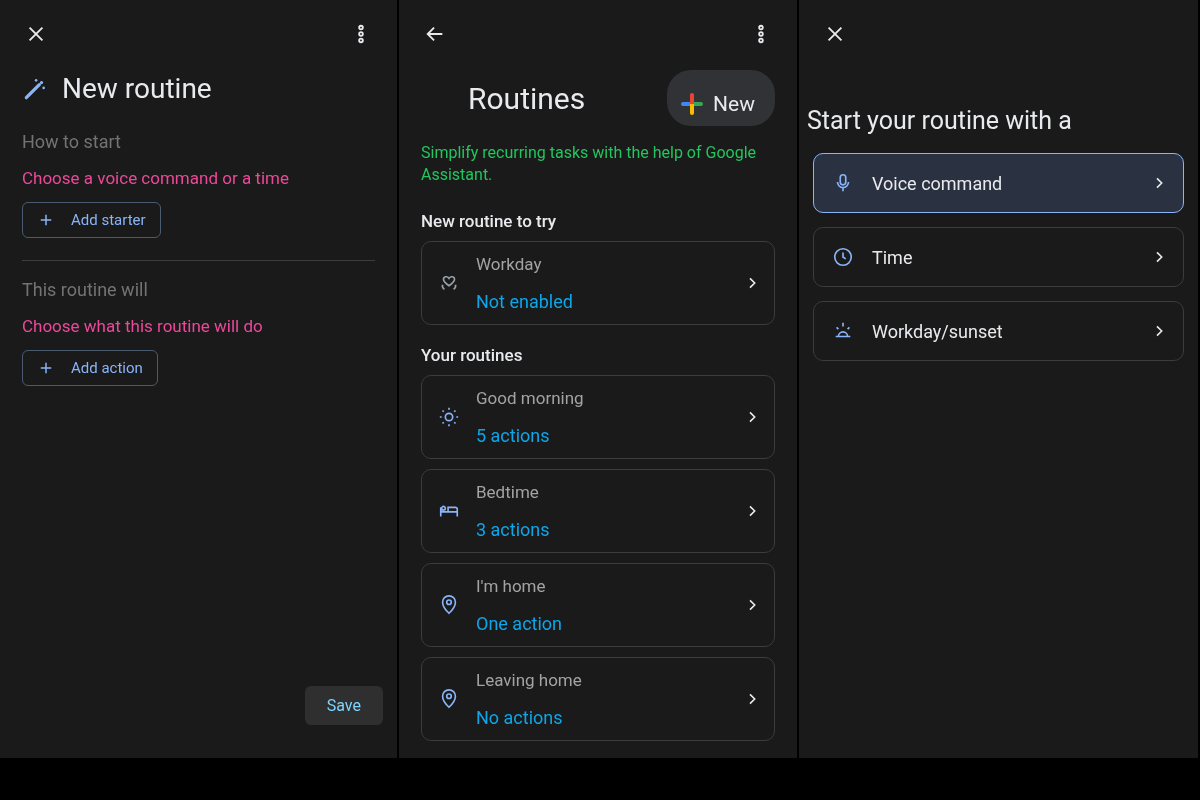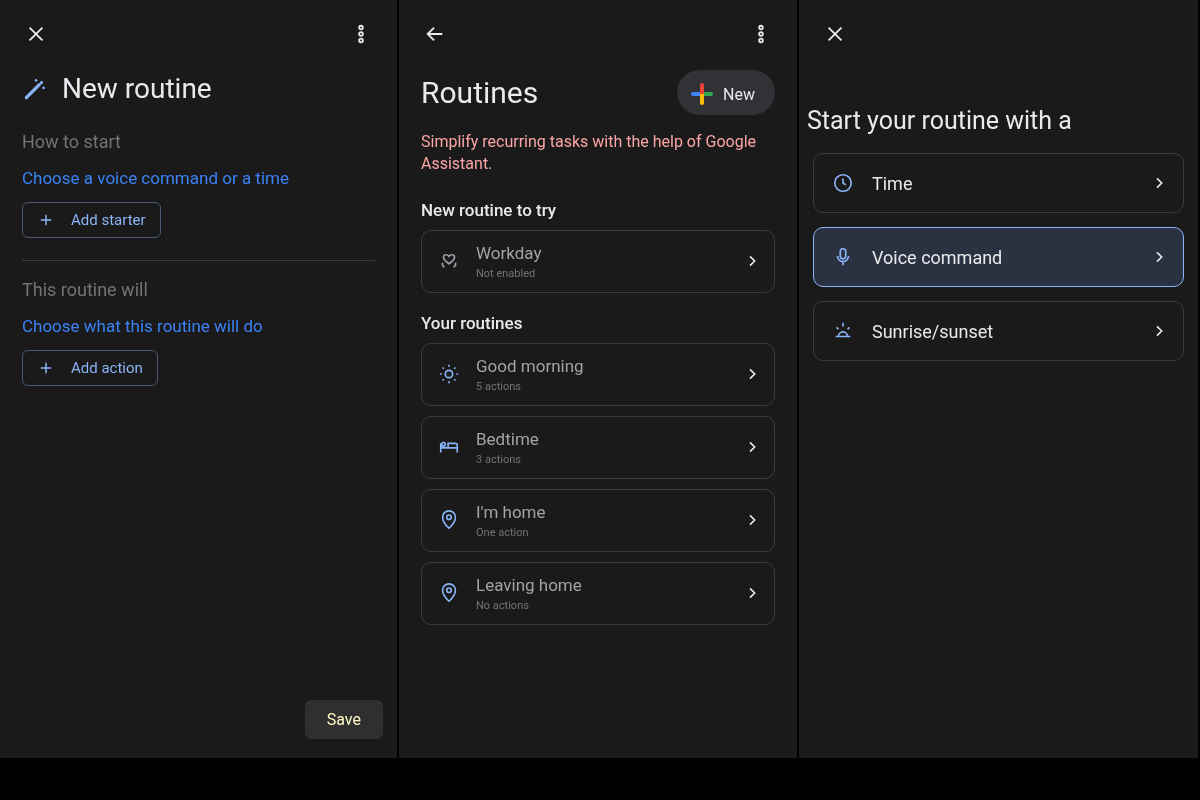--- a/index.html
+++ b/index.html
@@ -13,42 +13,42 @@
   
   .topbar { display: flex; align-items: center; justify-content: space-between; padding: 12px 16px 0 16px; height: 56px; }
   .icon-btn { width: 40px; height: 40px; display:flex; align-items:center; justify-content:center; color:#e8eaed; border-radius:50%; }
   .icon-btn svg { width: 22px; height: 22px; stroke: currentColor; fill: none; stroke-width: 2; }
   
   
   .p1-title-row { display:flex; align-items:center; gap: 14px; padding: 16px 22px 8px 22px; }
   .p1-title-row .wand { width: 26px; height:26px; }
   .p1-title { font-size: 28px; font-weight: 400; color: #e8eaed; }
   .section-label { font-size: 18px; color: #737373; padding: 18px 22px 6px 22px; }
-  .section-hint { font-size: 17px; color: #3b82f6; padding: 10px 22px 14px 22px; }
+  .section-hint { font-size: 17px; color: #ec4899; padding: 10px 22px 14px 22px; }
   .pill-btn { display:inline-flex; align-items:center; gap:16px; margin: 0 0 0 22px; border:1px solid #4a5a73; border-radius: 6px; padding: 8px 14px; color:#8ab4f8; font-size: 15px; background: transparent; }
   .pill-btn svg { width:18px; height:18px; stroke:#8ab4f8; stroke-width:2; fill:none; }
   .divider { height:1px; background:#3c3c3c; margin: 22px 22px 0 22px; }
-  .save-btn { position:absolute; right: 14px; bottom: 19px; background:#2f2f2f; color:#fef9c3; font-size:16px; padding: 10px 22px; border-radius: 6px; }
+  .save-btn { position:absolute; right: 14px; bottom: 33px; background:#2f2f2f; color:#7dd3fc; font-size:16px; padding: 10px 22px; border-radius: 6px; }
   
   
   .p2-title-row { display:flex; align-items:center; justify-content:space-between; padding: 14px 22px 0 22px; }
-  .p2-title { font-size: 30px; font-weight:400; color:#e8eaed; }
-  .new-chip { display:inline-flex; align-items:center; gap:10px; background:#313235; color:#e8eaed; font-size:16px; padding: 13px 20px 10px 14px; border-radius: 24px; }
+  .p2-title { font-size: 30px; font-weight:400; color:#e8eaed;margin-left:47px; }
+  .new-chip { display:inline-flex; align-items:center; gap:10px; background:#313235; color:#e8eaed; font-size:21px; padding: 22px 20px 10px 14px; border-radius: 24px; }
   .new-chip .plus { width:22px; height:22px; position:relative; }
   .new-chip .plus span.h { position:absolute; left:0; top:9px; width:22px; height:4px; border-radius:2px; background: linear-gradient(to right, #4285F4 0 50%, #34A853 50% 100%); }
   .new-chip .plus span.v { position:absolute; left:9px; top:0; width:4px; height:22px; border-radius:2px; background: linear-gradient(to bottom, #EA4335 0 50%, #FBBC04 50% 100%); }
-  .p2-sub { font-size: 16px; color:#fca5a5; padding: 16px 22px 4px 22px; line-height:1.4; }
+  .p2-sub { font-size: 16px; color:#22c55e; padding: 16px 22px 4px 22px; line-height:1.4; }
   .p2-h { font-size: 17px; font-weight:500; color:#e8eaed; padding: 20px 34px 10px 22px; }
   .card-list { padding: 0 22px; display:flex; flex-direction:column; gap:10px; }
   .card { border:1px solid #3c3c3c; border-radius:10px; padding: 12px 14px; display:flex; align-items:center; gap:14px; background:#1a1a1a; }
   .card .ico { width:26px; display:flex; justify-content:center; color:#8ab4f8; }
   .card .ico.gray { color:#9aa0a6; }
   .card .txt { flex:1; }
   .card .t1 { font-size:17px; color:#a3a3a3; }
-  .card .t2 { font-size:11px; color:#737373; margin-top:4px; }
+  .card .t2 { font-size:18px; color:#0ea5e9; margin-top:17px; }
   .card .chev { color:#e8eaed; }
   .card .chev svg { width:16px; height:16px; stroke:#e8eaed; stroke-width:2.4; fill:none; }
   
   
   .p3-title { font-size: 25px; font-weight:400; color:#e8eaed; padding: 50px 22px 18px 8px; }
   .opt-list { padding: 0 14px; display:flex; flex-direction:column; gap:14px; }
   .opt { border:1px solid #3c3c3c; border-radius:10px; padding: 18px 16px; display:flex; align-items:center; gap:16px; background:#1a1a1a; }
   .opt.selected { background:#2a3140; border-color:#8ab4f8; }
   .opt .ico { width:26px; color:#8ab4f8; display:flex; justify-content:center; }
   .opt .t { flex:1; font-size:18px; color:#e8eaed; }
@@ -229,55 +229,55 @@
     <div class="topbar">
       <div class="icon-btn">
         <svg viewBox="0 0 24 24">
             <path d="M5 5 L19 19 M19 5 L5 19"></path>
           </svg>
       </div>
       <div></div>
     </div>
     <div class="p3-title">Start your routine with a</div>
     <div class="opt-list" id="opts">
+        <div class="opt selected">
+          <div class="ico">
+            <svg width="22" height="22" viewBox="0 0 24 24" fill="none" stroke="#8ab4f8" stroke-width="1.8">
+              <rect x="9" y="3" width="6" height="11" rx="3"></rect>
+              <path d="M6 11C6 14.3 8.7 17 12 17C15.3 17 18 14.3 18 11M12 17V21"></path>
+            </svg>
+          </div>
+          <div class="t">Voice command</div>
+          <div class="chev">
+            <svg viewBox="0 0 24 24">
+              <path d="M9 5 L16 12 L9 19"></path>
+            </svg>
+          </div>
+        </div>
         <div class="opt">
           <div class="ico">
             <svg width="22" height="22" viewBox="0 0 24 24" fill="none" stroke="#8ab4f8" stroke-width="1.8">
               <circle cx="12" cy="12" r="9"></circle>
               <path d="M12 7V12L15 14"></path>
             </svg>
           </div>
           <div class="t">Time</div>
           <div class="chev">
             <svg viewBox="0 0 24 24">
               <path d="M9 5 L16 12 L9 19"></path>
             </svg>
           </div>
         </div>
-        <div class="opt selected">
-          <div class="ico">
-            <svg width="22" height="22" viewBox="0 0 24 24" fill="none" stroke="#8ab4f8" stroke-width="1.8">
-              <rect x="9" y="3" width="6" height="11" rx="3"></rect>
-              <path d="M6 11C6 14.3 8.7 17 12 17C15.3 17 18 14.3 18 11M12 17V21"></path>
-            </svg>
-          </div>
-          <div class="t">Voice command</div>
-          <div class="chev">
-            <svg viewBox="0 0 24 24">
-              <path d="M9 5 L16 12 L9 19"></path>
-            </svg>
-          </div>
-        </div>
         <div class="opt">
           <div class="ico">
             <svg width="22" height="22" viewBox="0 0 24 24" fill="none" stroke="#8ab4f8" stroke-width="1.8">
               <path d="M4 18H20M7 18C7 15.2 9.2 13 12 13C14.8 13 17 15.2 17 18M12 3V7M5 8L7 10M19 8L17 10"></path>
             </svg>
           </div>
-          <div class="t">Sunrise/sunset</div>
+          <div class="t">Workday/sunset</div>
           <div class="chev">
             <svg viewBox="0 0 24 24">
               <path d="M9 5 L16 12 L9 19"></path>
             </svg>
           </div>
         </div>
       </div>
   </div>
 </div>
 

